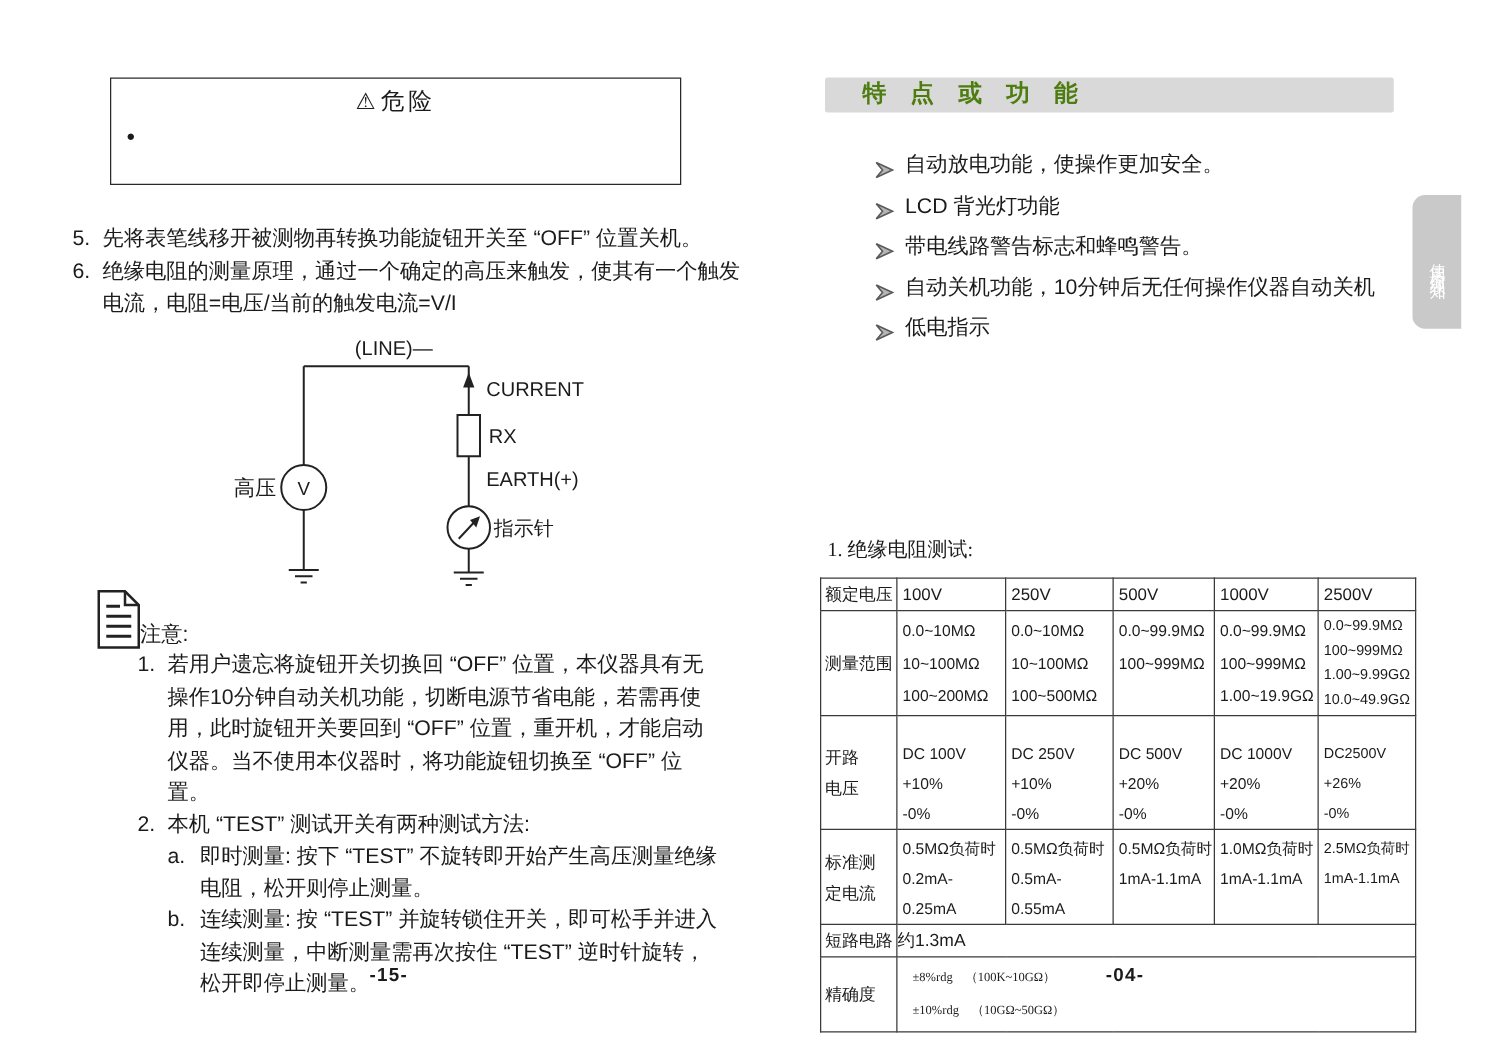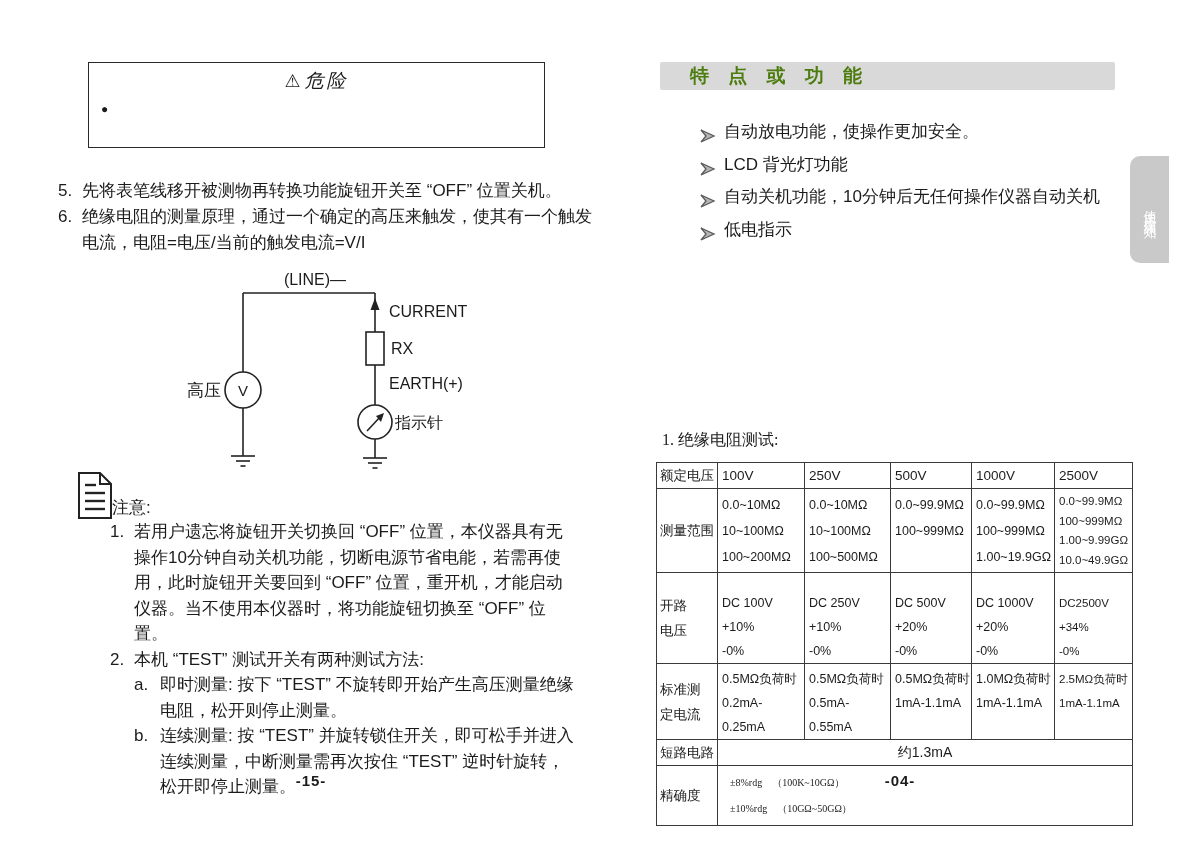--- a/index.html
+++ b/index.html
@@ -8,21 +8,21 @@
     position:relative; width:1199px; height:845px; background:#ffffff;
     font-family:"Liberation Sans","DejaVu Sans",sans-serif; color:#1b1b1b;
     overflow:hidden;
   }
   
   .warn-box {
     position:absolute; left:88px; top:62px; width:457px; height:86px;
     border:1.5px solid #2a2a2a; background:#fff;
   }
   .warn-title {
-    text-align:center; font-size:19px; padding-top:5px; letter-spacing:3px;font-style:italic;
+    text-align:center; font-size:19px; padding-top:5px; letter-spacing:3px;
   }
   .warn-title .tri { font-size:18px; margin-right:4px; letter-spacing:0; }
   .warn-row { display:flex; padding:3px 8px 0 12px; }
   .warn-row .dot { width:20px; font-size:12px; padding-top:5px; }
   .warn-row .txt { flex:1; font-size:16.5px; line-height:25px; }
 
   .num-list { position:absolute; left:58px; top:178px; width:537px; }
   .li-row { display:flex; font-size:17px; line-height:26px; }
   .li-row .n { width:24px; flex:0 0 24px; }
   .li-row .t { flex:1; }
@@ -88,21 +88,21 @@
   table.specs tr.r0 td.tight div { line-height:19.5px; font-size:11.5px; }
   table.specs tr.r1 td { height:50px; }
   table.specs tr.r1 td.multi div { line-height:24px; }
   table.specs tr.r1 td.multi { padding-top:18px; }
   table.specs tr.r2 td { height:51px; }
   table.specs tr.r2 td.multi div { line-height:24px; }
   table.specs tr.r2 td.multi { padding-top:3px; }
   table.specs tr.r3 td { height:26px; vertical-align:middle; }
   table.specs tr.r4 td { height:60px; vertical-align:middle; }
   table.specs td.c5 div { font-size:11.5px; }
-  table.specs td.center { text-align:center; font-size:14px; padding-left:0; }
+  table.specs td.center { font-size:14px; padding-left:0; }
   table.specs td.acc { font-family:"Liberation Serif","DejaVu Serif",serif;
     font-size:10px; padding-left:12px; }
   table.specs td.acc div { line-height:26px; }
 </style>
 </head>
 <body>
 
 <div class="canvas">
 
   <div class="warn-box">
@@ -199,20 +199,26 @@
       <li>
         <span class="blt"><svg width="16" height="14" viewBox="0 0 16 14">
             <polygon points="1,1 14,7 1,13 6,7" fill="#b5b5b5" stroke="#5a5a5a" stroke-width="1.3"></polygon>
           </svg></span>
         <span>LCD 背光灯功能</span>
       </li>
       <li>
         <span class="blt"><svg width="16" height="14" viewBox="0 0 16 14">
             <polygon points="1,1 14,7 1,13 6,7" fill="#b5b5b5" stroke="#5a5a5a" stroke-width="1.3"></polygon>
           </svg></span>
+        <span>带电线路警告标志和蜂鸣警告。</span>
+      </li>
+      <li>
+        <span class="blt"><svg width="16" height="14" viewBox="0 0 16 14">
+            <polygon points="1,1 14,7 1,13 6,7" fill="#b5b5b5" stroke="#5a5a5a" stroke-width="1.3"></polygon>
+          </svg></span>
         <span>自动关机功能，10分钟后无任何操作仪器自动关机</span>
       </li>
       <li>
         <span class="blt"><svg width="16" height="14" viewBox="0 0 16 14">
             <polygon points="1,1 14,7 1,13 6,7" fill="#b5b5b5" stroke="#5a5a5a" stroke-width="1.3"></polygon>
           </svg></span>
         <span>低电指示</span>
       </li>
     </ul>
 
@@ -282,21 +288,21 @@
           </td>
           <td class="multi">
             <div>DC 500V +20%</div>
             <div>-0%</div>
           </td>
           <td class="multi">
             <div>DC 1000V +20%</div>
             <div>-0%</div>
           </td>
           <td class="multi c5">
-            <div>DC2500V +34%</div>
+            <div>DC2500V +26%</div>
             <div>-0%</div>
           </td>
         </tr>
         <tr class="r2">
           <td class="lbl">标准测
 定电流</td>
           <td class="multi">
             <div>0.5MΩ负荷时</div>
             <div>0.2mA-0.25mA</div>
           </td>

